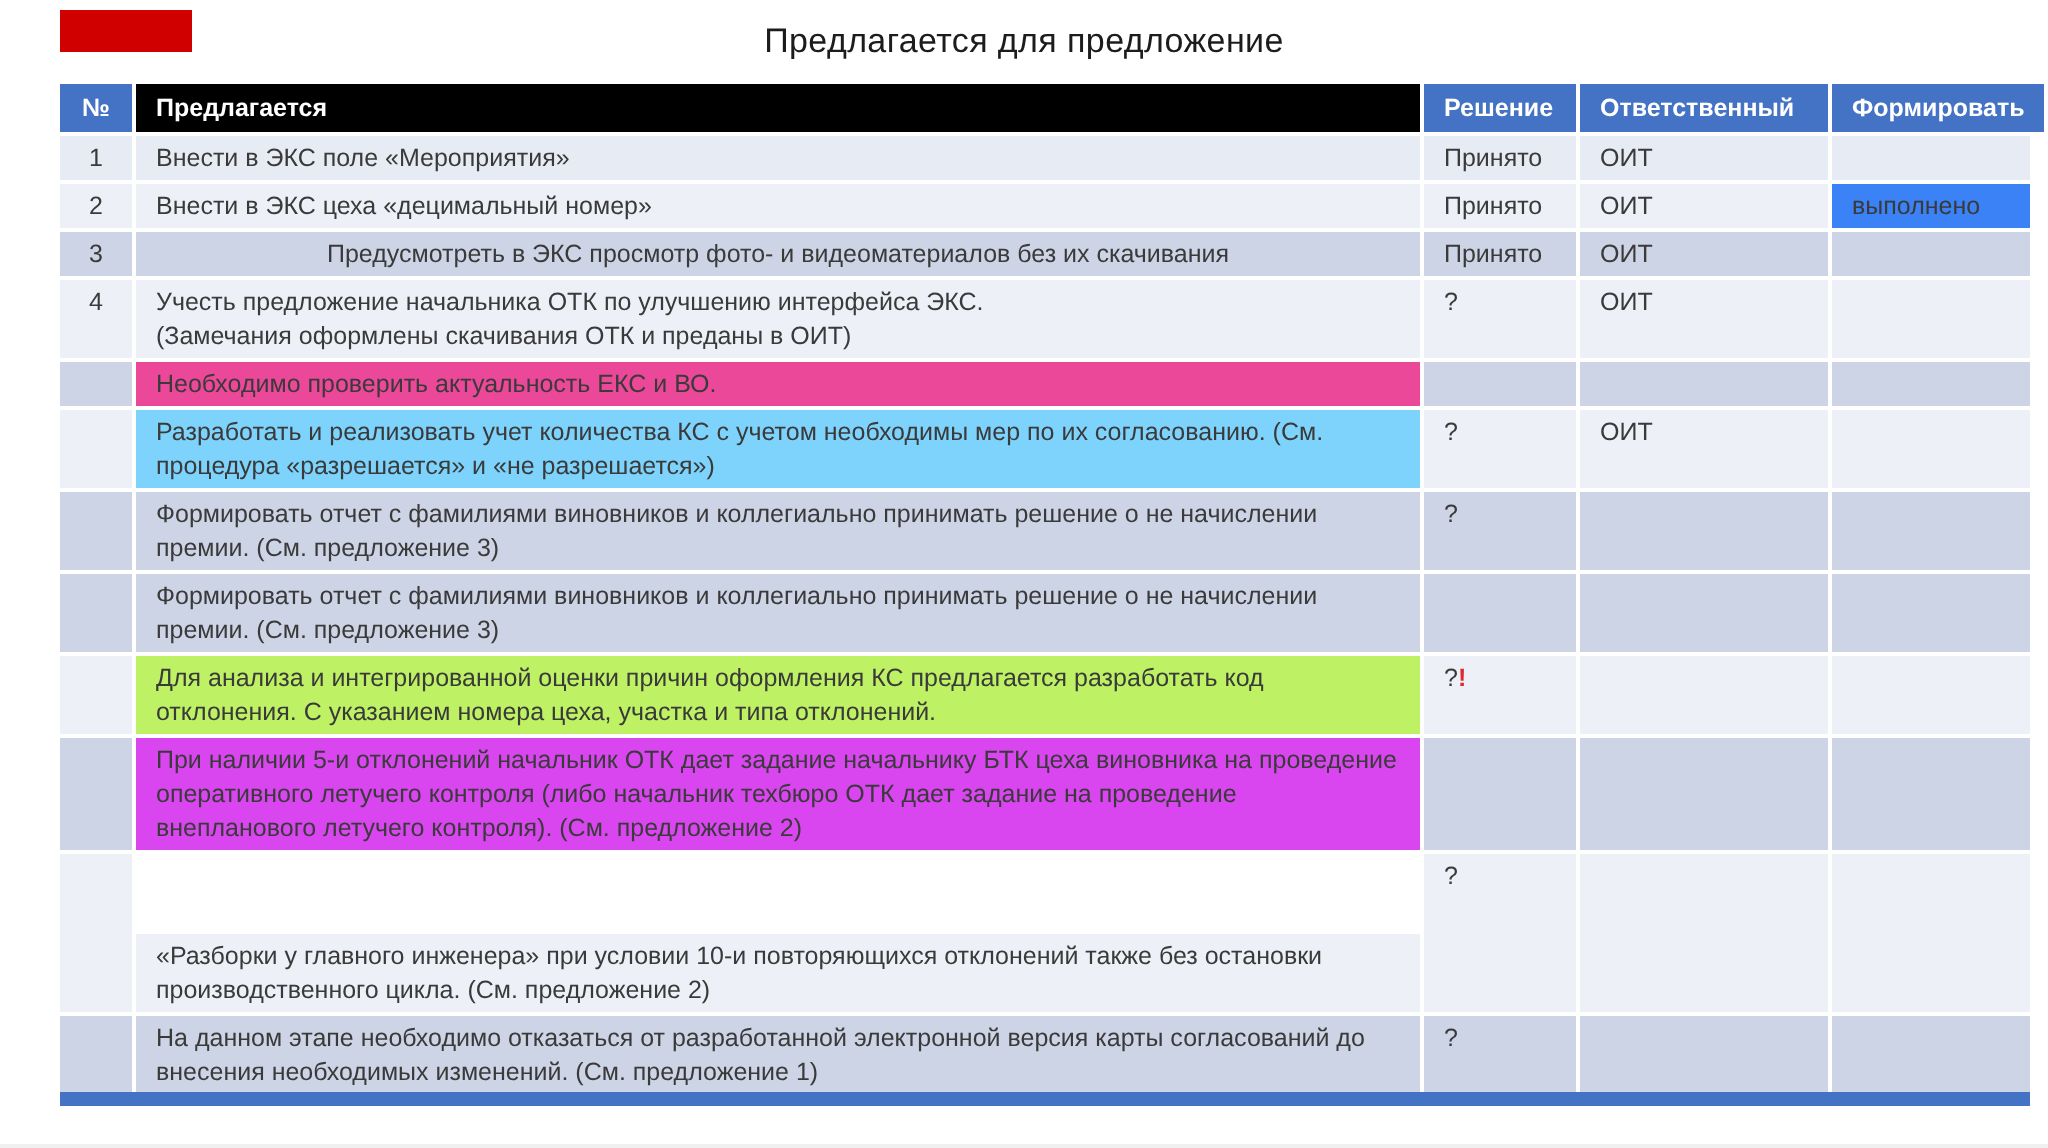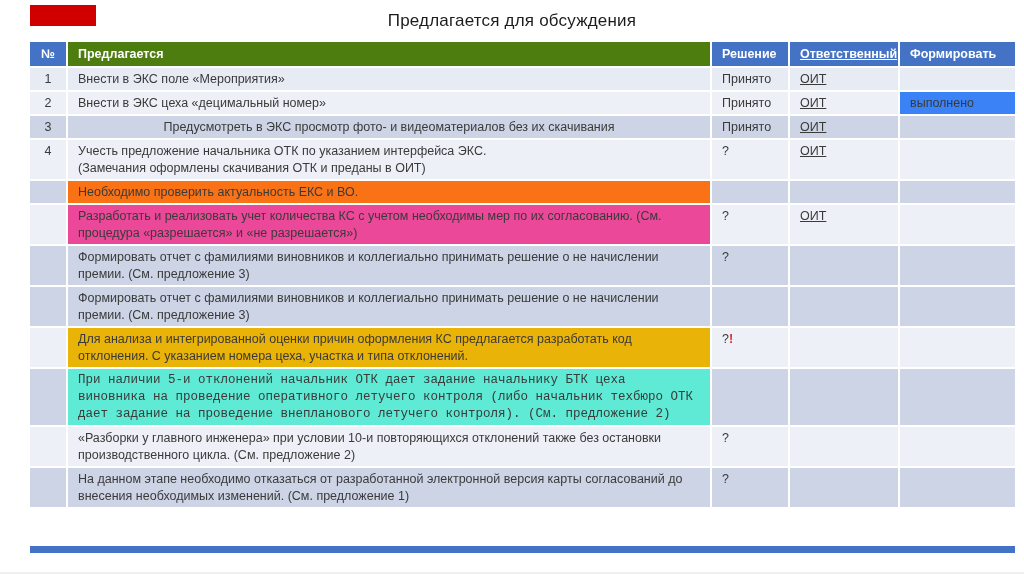--- a/index.html
+++ b/index.html
@@ -28,47 +28,47 @@
   .row { display:flex; gap:2px; min-height:22px; }
   .cell {
     box-sizing:border-box;
     padding:3px 10px 2px 10px;
     font-size:12.5px; line-height:17px;
     color:#3a3a3a;
   }
   .c-num  { width:36px; flex:none; text-align:center; padding-left:2px; padding-right:2px; }
   .c-text { width:642px; flex:none; }
   .c-dec  { width:76px; flex:none; }
-  .c-own  { width:108px; flex:none;text-decoration:underline; }
+  .c-own  { width:124px; flex:none; }
   .c-com  { flex:1; }
   .header .cell {
     color:#ffffff; font-weight:bold;
     padding-top:4px; padding-bottom:3px;
   }
   .dec-excl { font-weight:bold; }
   .bottom-bar {
     position:absolute; left:30px; top:546px;
     width:985px; height:7px;
   }
   .slide-edge {
     position:absolute; left:0; right:0; bottom:0;
     height:2px; background:#f0f0f0;
   }
 </style>
 </head>
 <body>
 
 <div class="red-accent" style="background: rgb(208, 0, 0);"></div>
 
-<div class="slide-title">Предлагается для обсуждения</div>
+<div class="slide-title">Предлагается для предложение</div>
 
 <div class="table">
   <div class="row header">
     <div class="cell c-num" style="background: rgb(68, 114, 196);">№</div>
-    <div class="cell c-text" style="background: #4d7c0f;">Предлагается</div>
+    <div class="cell c-text" style="background: #000000;">Предлагается</div>
     <div class="cell c-dec" style="background: rgb(68, 114, 196);">Решение</div>
     <div class="cell c-own" style="background: rgb(68, 114, 196);">Ответственный</div>
     <div class="cell c-com" style="background: rgb(68, 114, 196);">Формировать</div>
   </div>
   <div id="table-rows" style="display: flex; flex-direction: column; gap: 2px;">
       <div class="row">
     <div class="cell c-num" style="background: rgb(231, 235, 244);">1</div>
     <div class="cell c-text" style="background: rgb(231, 235, 244);">
       <div class="line1">Внести в ЭКС поле «Мероприятия»</div>
       <div class="line2"></div>
@@ -99,44 +99,44 @@
     </div>
     <div class="cell c-dec" style="background: rgb(204, 212, 230);">
       <span class="dec-q">Принято</span><span class="dec-excl" style="color: rgb(224, 40, 46);"></span>
     </div>
     <div class="cell c-own" style="background: rgb(204, 212, 230);">ОИТ</div>
     <div class="cell c-com" style="background: rgb(204, 212, 230);"></div>
   </div>
       <div class="row">
     <div class="cell c-num" style="background: rgb(237, 240, 247);">4</div>
     <div class="cell c-text" style="background: rgb(237, 240, 247);">
-      <div class="line1">Учесть предложение начальника ОТК по указанием интерфейса ЭКС.</div>
+      <div class="line1">Учесть предложение начальника ОТК по улучшению интерфейса ЭКС.</div>
       <div class="line2">(Замечания оформлены скачивания ОТК и преданы в ОИТ)</div>
     </div>
     <div class="cell c-dec" style="background: rgb(237, 240, 247);">
       <span class="dec-q">?</span><span class="dec-excl" style="color: rgb(224, 40, 46);"></span>
     </div>
     <div class="cell c-own" style="background: rgb(237, 240, 247);">ОИТ</div>
     <div class="cell c-com" style="background: rgb(237, 240, 247);"></div>
   </div>
       <div class="row">
     <div class="cell c-num" style="background: rgb(204, 212, 230);"></div>
-    <div class="cell c-text" style="background: #f97316;">
+    <div class="cell c-text" style="background: #ec4899;">
       <div class="line1">Необходимо проверить актуальность ЕКС и ВО.</div>
       <div class="line2"></div>
     </div>
     <div class="cell c-dec" style="background: rgb(204, 212, 230);">
       <span class="dec-q"></span><span class="dec-excl" style="color: rgb(224, 40, 46);"></span>
     </div>
     <div class="cell c-own" style="background: rgb(204, 212, 230);"></div>
     <div class="cell c-com" style="background: rgb(204, 212, 230);"></div>
   </div>
       <div class="row">
     <div class="cell c-num" style="background: rgb(237, 240, 247);"></div>
-    <div class="cell c-text" style="background: #ec4899;">
+    <div class="cell c-text" style="background: #7dd3fc;">
       <div class="line1">Разработать и реализовать учет количества КС с учетом необходимы мер по их согласованию. (См. процедура «разрешается» и «не разрешается»)</div>
       <div class="line2"></div>
     </div>
     <div class="cell c-dec" style="background: rgb(237, 240, 247);">
       <span class="dec-q">?</span><span class="dec-excl" style="color: rgb(224, 40, 46);"></span>
     </div>
     <div class="cell c-own" style="background: rgb(237, 240, 247);">ОИТ</div>
     <div class="cell c-com" style="background: rgb(237, 240, 247);"></div>
   </div>
       <div class="row">
@@ -158,44 +158,44 @@
       <div class="line2"></div>
     </div>
     <div class="cell c-dec" style="background: rgb(204, 212, 230);">
       <span class="dec-q"></span><span class="dec-excl" style="color: rgb(224, 40, 46);"></span>
     </div>
     <div class="cell c-own" style="background: rgb(204, 212, 230);"></div>
     <div class="cell c-com" style="background: rgb(204, 212, 230);"></div>
   </div>
       <div class="row">
     <div class="cell c-num" style="background: rgb(237, 240, 247);"></div>
-    <div class="cell c-text" style="background: #eab308;">
+    <div class="cell c-text" style="background: #bef264;">
       <div class="line1">Для анализа и интегрированной оценки причин оформления КС предлагается разработать код отклонения. С указанием номера цеха, участка и типа отклонений.</div>
     </div>
     <div class="cell c-dec" style="background: rgb(237, 240, 247);">
       <span class="dec-q">?</span><span class="dec-excl" style="color: rgb(224, 40, 46);">!</span>
     </div>
     <div class="cell c-own" style="background: rgb(237, 240, 247);"></div>
     <div class="cell c-com" style="background: rgb(237, 240, 247);"></div>
   </div>
       <div class="row">
     <div class="cell c-num" style="background: rgb(204, 212, 230);"></div>
-    <div class="cell c-text" style="background: #5eead4; font-family: Liberation Mono, monospace;">
+    <div class="cell c-text" style="background: #d946ef;">
       <div class="line1">При наличии 5-и отклонений начальник ОТК дает задание начальнику БТК цеха виновника на проведение оперативного летучего контроля (либо начальник техбюро ОТК дает задание на проведение внепланового летучего контроля). (См. предложение 2)</div>
       <div class="line2"></div>
     </div>
     <div class="cell c-dec" style="background: rgb(204, 212, 230);">
       <span class="dec-q"></span><span class="dec-excl" style="color: rgb(224, 40, 46);"></span>
     </div>
     <div class="cell c-own" style="background: rgb(204, 212, 230);"></div>
     <div class="cell c-com" style="background: rgb(204, 212, 230);"></div>
   </div>
       <div class="row">
     <div class="cell c-num" style="background: rgb(237, 240, 247);"></div>
-    <div class="cell c-text" style="background: rgb(237, 240, 247);">
+    <div class="cell c-text" style="background: rgb(237, 240, 247); margin-top: 40px;">
       <div class="line1">«Разборки у главного инженера» при условии 10-и повторяющихся отклонений также без остановки производственного цикла. (См. предложение 2)</div>
       <div class="line2"></div>
     </div>
     <div class="cell c-dec" style="background: rgb(237, 240, 247);">
       <span class="dec-q">?</span><span class="dec-excl" style="color: rgb(224, 40, 46);"></span>
     </div>
     <div class="cell c-own" style="background: rgb(237, 240, 247);"></div>
     <div class="cell c-com" style="background: rgb(237, 240, 247);"></div>
   </div>
       <div class="row">

